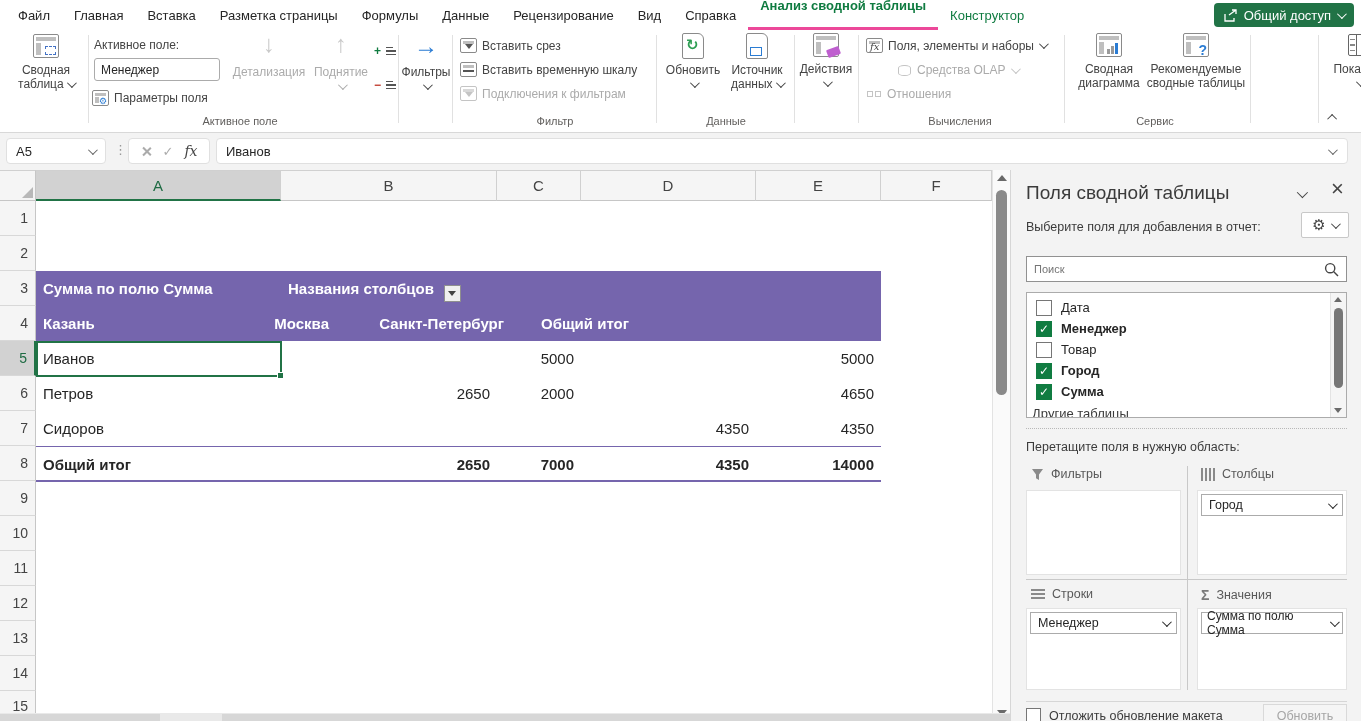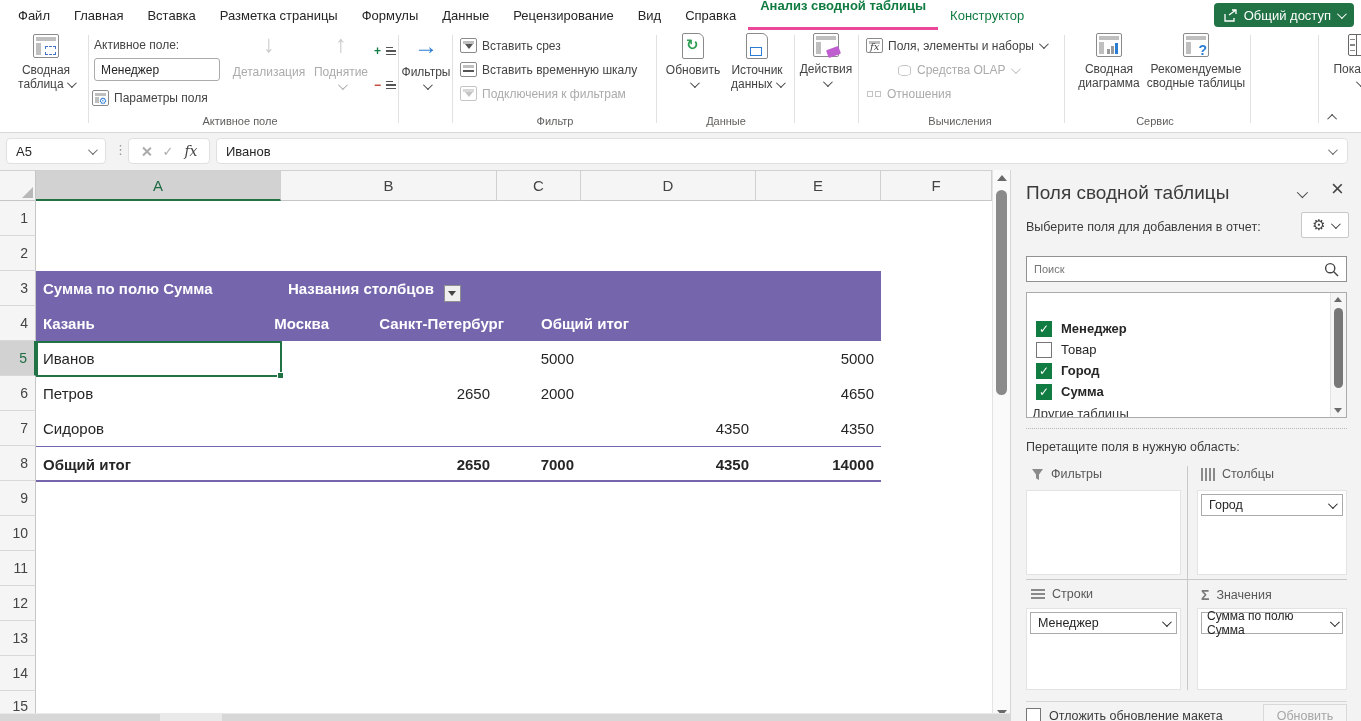--- a/index.html
+++ b/index.html
@@ -415,20 +415,24 @@
 
     <div id="pane-search">
       <input placeholder="Поиск" style="">
       <svg style="margin-right:7px" width="15" height="15" viewBox="0 0 15 15">
           <circle cx="6.2" cy="6.2" r="4.6" fill="none" stroke="#444" stroke-width="1.4"></circle>
           <path d="M9.8 9.8 14 14" stroke="#444" stroke-width="1.4"></path>
         </svg>
     </div>
 
     <div id="fieldlist">
+      <div class="fitem" style="top:4px">
+        <span class="cbx"></span>
+        <span class="lbl">Дата</span>
+      </div>
       <div class="fitem on" style="top:25px">
         <span class="cbx on">✓</span>
         <span class="lbl">Менеджер</span>
       </div>
       <div class="fitem" style="top:46px">
         <span class="cbx"></span>
         <span class="lbl">Товар</span>
       </div>
       <div class="fitem on" style="top:67px">
         <span class="cbx on">✓</span>

